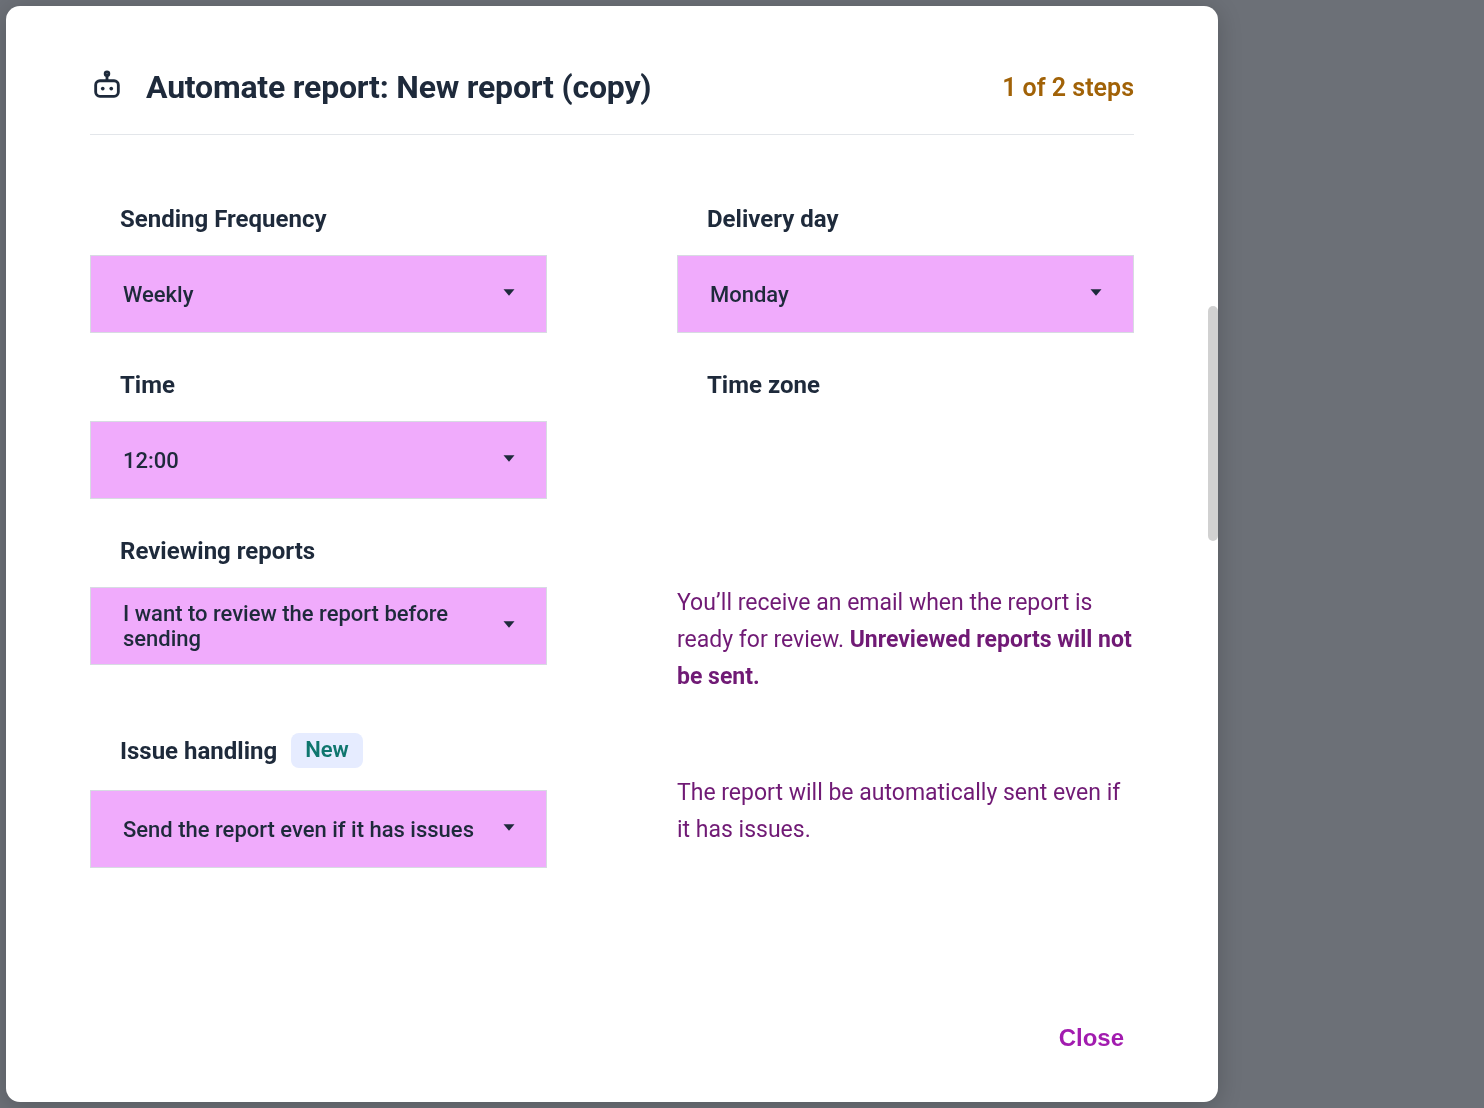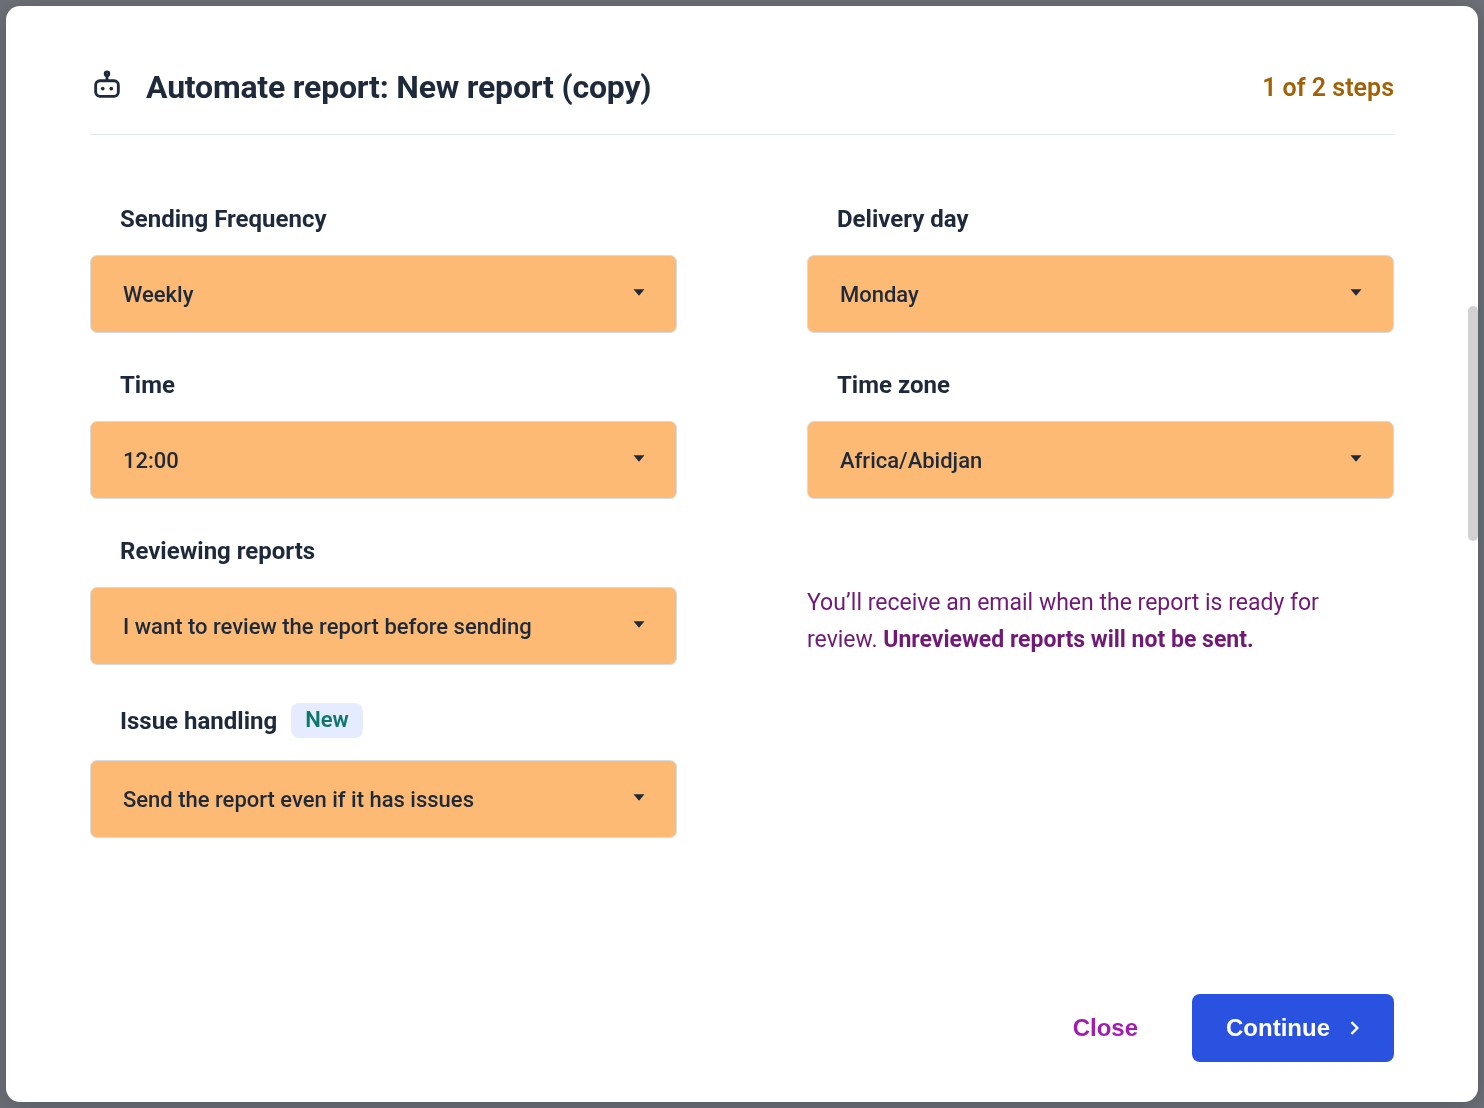--- a/index.html
+++ b/index.html
@@ -5,21 +5,21 @@
   * { box-sizing: border-box; }
   html, body {
     margin: 0; padding: 0;
     width: 1484px; height: 1108px;
     background: #6c7077;
     font-family: -apple-system, BlinkMacSystemFont, "Segoe UI", Roboto, "Helvetica Neue", Arial, sans-serif;
   }
   .modal {
     position: absolute;
     left: 6px; top: 6px;
-    width: 1472px; height: 1096px;
+    width: 1212px; height: 1096px;
     background: #ffffff;
     border-radius: 14px;
     box-shadow: 0 4px 24px rgba(0,0,0,0.2);
     display: flex;
     flex-direction: column;
     overflow: hidden;
   }
   .modal-inner {
     padding: 62px 84px 40px 84px;
     flex: 1;
@@ -81,22 +81,22 @@
     color: #0f766e;
     font-size: 22px;
     font-weight: 600;
     padding: 4px 14px 6px 14px;
     border-radius: 8px;
   }
   .dropdown {
     width: 100%;
     height: 78px;
     border: 1.5px solid #d7dbe2;
-    border-radius: 7px;
-    background: #fdba74;
+    border-radius: 0;
+    background: #f0abfc;
     display: flex;
     align-items: center;
     justify-content: space-between;
     padding: 0 26px 0 32px;
     cursor: pointer;
   }
   .dropdown-value {
     font-size: 22px;
     font-weight: 500;
     color: #1e2a3b;
@@ -208,26 +208,20 @@
         <div class="dropdown">
           <span class="dropdown-value">12:00</span>
           <span class="caret"><svg viewBox="0 0 24 24">
                 <path d="M6 9l6 7 6-7z"></path>
               </svg></span>
         </div>
       </div>
 
       <div>
         <div class="field-label">Time zone</div>
-        <div class="dropdown">
-          <span class="dropdown-value">Africa/Abidjan</span>
-          <span class="caret"><svg viewBox="0 0 24 24">
-                <path d="M6 9l6 7 6-7z"></path>
-              </svg></span>
-        </div>
       </div>
 
       <div>
         <div class="field-label">Reviewing reports</div>
         <div class="dropdown">
           <span class="dropdown-value">I want to review the report before sending</span>
           <span class="caret"><svg viewBox="0 0 24 24">
                 <path d="M6 9l6 7 6-7z"></path>
               </svg></span>
         </div>
@@ -243,28 +237,23 @@
           <span class="badge-new">New</span>
         </div>
         <div class="dropdown">
           <span class="dropdown-value">Send the report even if it has issues</span>
           <span class="caret"><svg viewBox="0 0 24 24">
                 <path d="M6 9l6 7 6-7z"></path>
               </svg></span>
         </div>
       </div>
 
+      <div class="info-text info-text-2">The report will be automatically sent even if it has issues.</div>
 
     </div>
 
     <div class="footer">
       <button class="btn-close">Close</button>
-      <button class="btn-continue">
-        <span>Continue</span>
-        <svg viewBox="0 0 24 24">
-            <polyline points="9 5 16 12 9 19"></polyline>
-          </svg>
-      </button>
     </div>
 
   </div>
   <div class="scroll-hint"></div>
 </div>
 
 </body></html>

